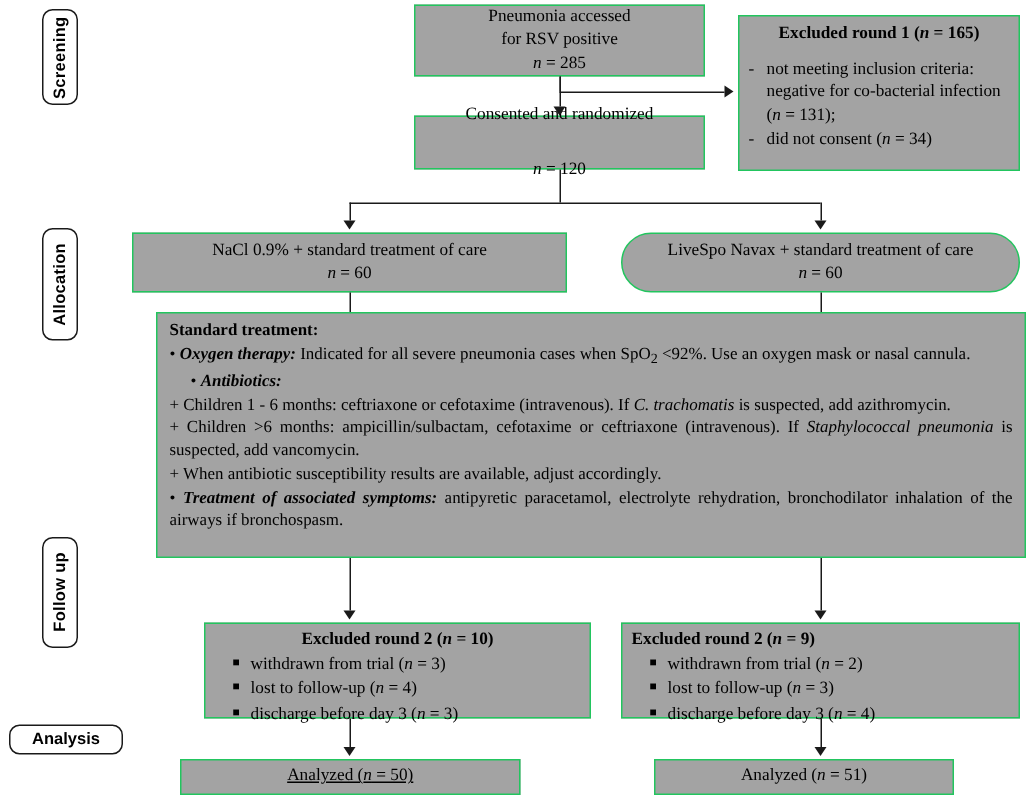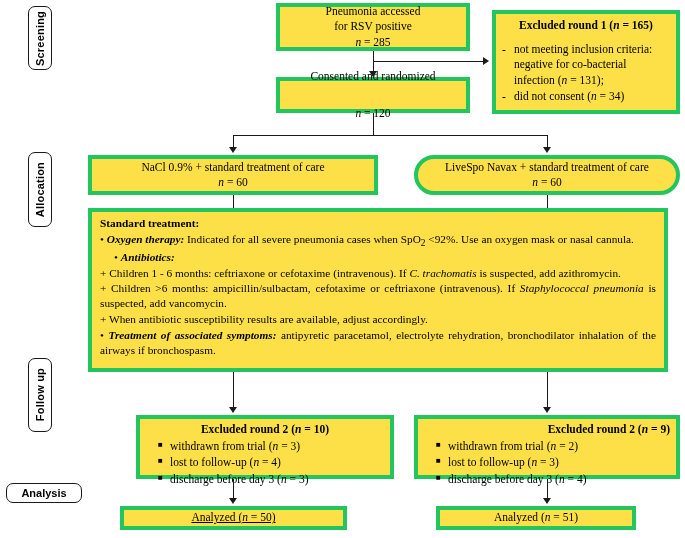--- a/index.html
+++ b/index.html
@@ -14,22 +14,22 @@
     color: #000000;
     overflow: hidden;
   }
   #root {
     position: relative;
     width: 685px;
     height: 538px;
   }
   .box {
     position: absolute;
-    border: 4px solid #22c55e;
-    background: #fde047;
+    border: 1px solid #22c55e;
+    background: #a3a3a3;
     box-sizing: border-box;
     font-size: 11.5px;
     line-height: 1.32;
   }
   .center {
     display: flex;
     flex-direction: column;
     align-items: center;
     justify-content: center;
     text-align: center;
@@ -153,21 +153,21 @@
       <span class="ital">n</span><span> = 60</span>
     </div>
   </div>
   <div class="box center" style="left:414px; top:155px; width:266px; height:40px;border-radius:20px;">
     <div>LiveSpo Navax + standard treatment of care</div>
     <div>
       <span class="ital">n</span><span> = 60</span>
     </div>
   </div>
 
-  <div class="box" style="left:88px; top:208px; width:580px; height:164px;">
+  <div class="box" style="left:104px; top:208px; width:580px; height:164px;">
     <div class="treat-body">
       <p class="bold">Standard treatment:</p>
       <p>
         <span>•&nbsp;</span><span class="bold ital">Oxygen therapy:</span><span> Indicated for all severe pneumonia cases when SpO</span><sub>2</sub><span> &lt;92%. Use an oxygen mask or nasal cannula.</span>
       </p>
       <p style="padding-left:14px;">
         <span>•&nbsp;</span><span class="bold ital">Antibiotics:</span>
       </p>
       <p>
         <span>+ Children 1 - 6 months: ceftriaxone or cefotaxime (intravenous). If </span><span class="ital">C. trachomatis</span><span> is suspected, add azithromycin.</span>
@@ -187,21 +187,21 @@
       <span>Excluded round 2 (</span><span class="ital">n</span><span> = 10)</span>
     </div>
     <ul class="dashlist" style="padding-left:12px;">
       <li><span class="mk sq-mark">■</span><span>withdrawn from trial (</span><span class="ital">n</span><span> = 3)</span></li>
       <li><span class="mk sq-mark">■</span><span>lost to follow-up (</span><span class="ital">n</span><span> = 4)</span></li>
       <li><span class="mk sq-mark">■</span><span>discharge before day 3 (</span><span class="ital">n</span><span> = 3)</span></li>
     </ul>
   </div>
 
   <div class="box" style="left:414px; top:415px; width:266px; height:64px; padding:3px 6px;">
-    <div class="bold" style="text-align:right; margin-bottom:2px;">
+    <div class="bold" style="text-align:left; margin-bottom:2px;">
       <span>Excluded round 2 (</span><span class="ital">n</span><span> = 9)</span>
     </div>
     <ul class="dashlist" style="padding-left:12px;">
       <li><span class="mk sq-mark">■</span><span>withdrawn from trial (</span><span class="ital">n</span><span> = 2)</span></li>
       <li><span class="mk sq-mark">■</span><span>lost to follow-up (</span><span class="ital">n</span><span> = 3)</span></li>
       <li><span class="mk sq-mark">■</span><span>discharge before day 3 (</span><span class="ital">n</span><span> = 4)</span></li>
     </ul>
   </div>
 
   <div class="box center" style="left:120px; top:506px; width:227px; height:24px;text-decoration:underline;">

